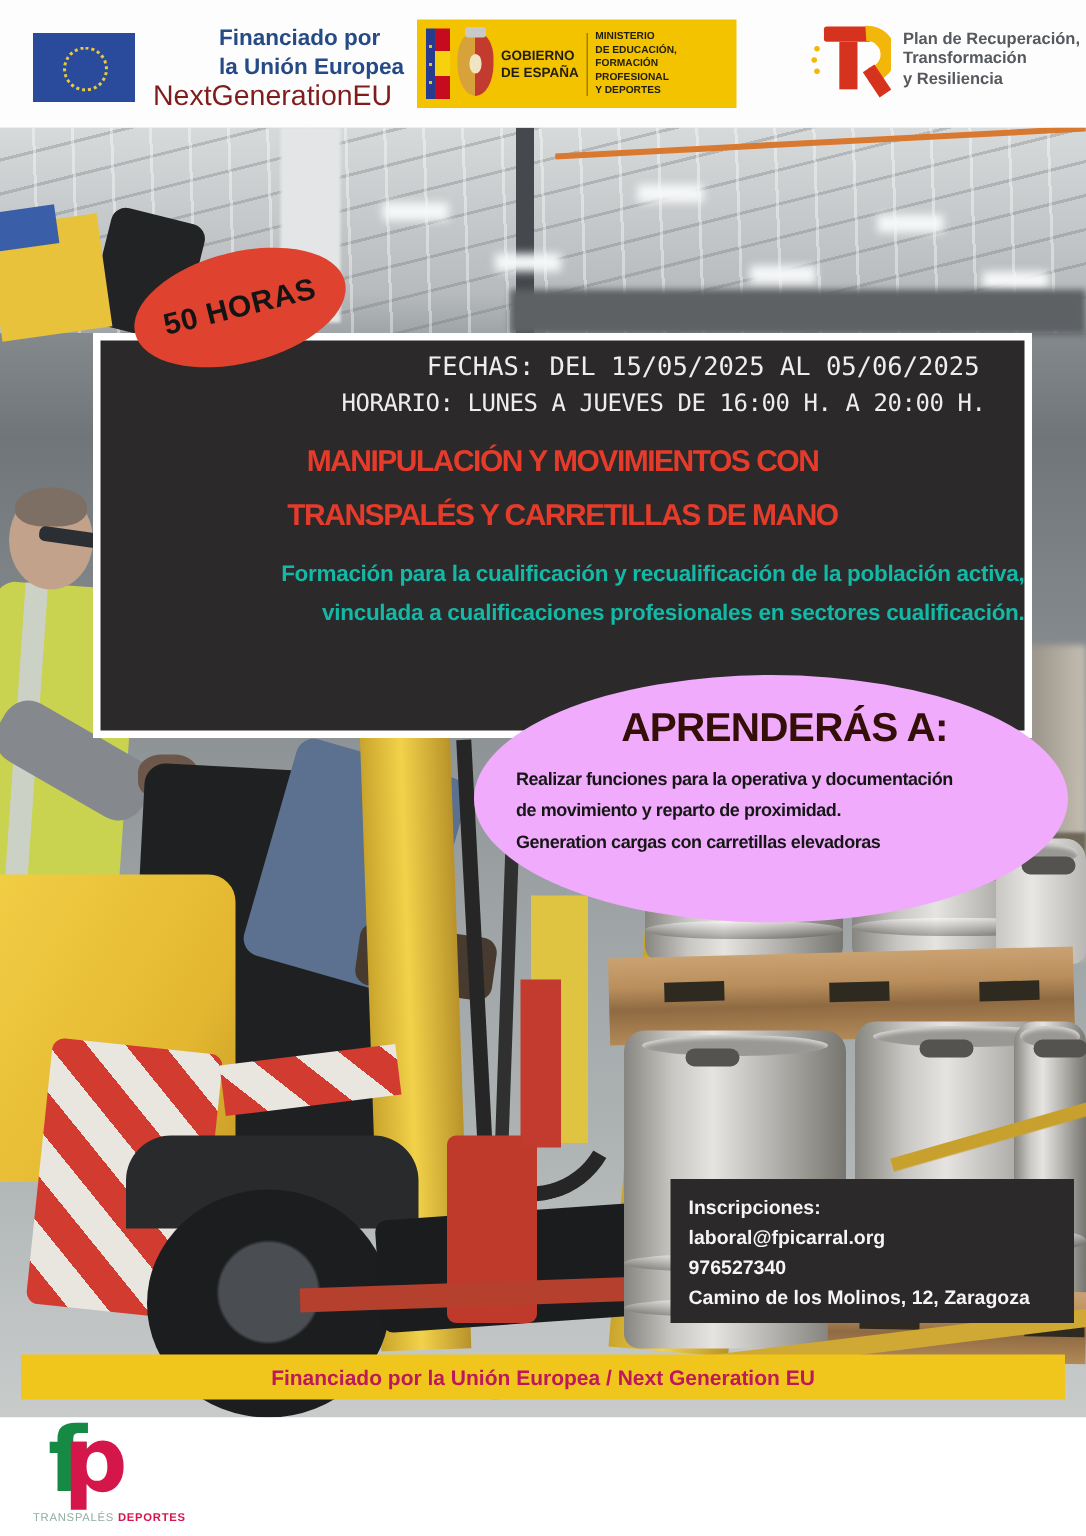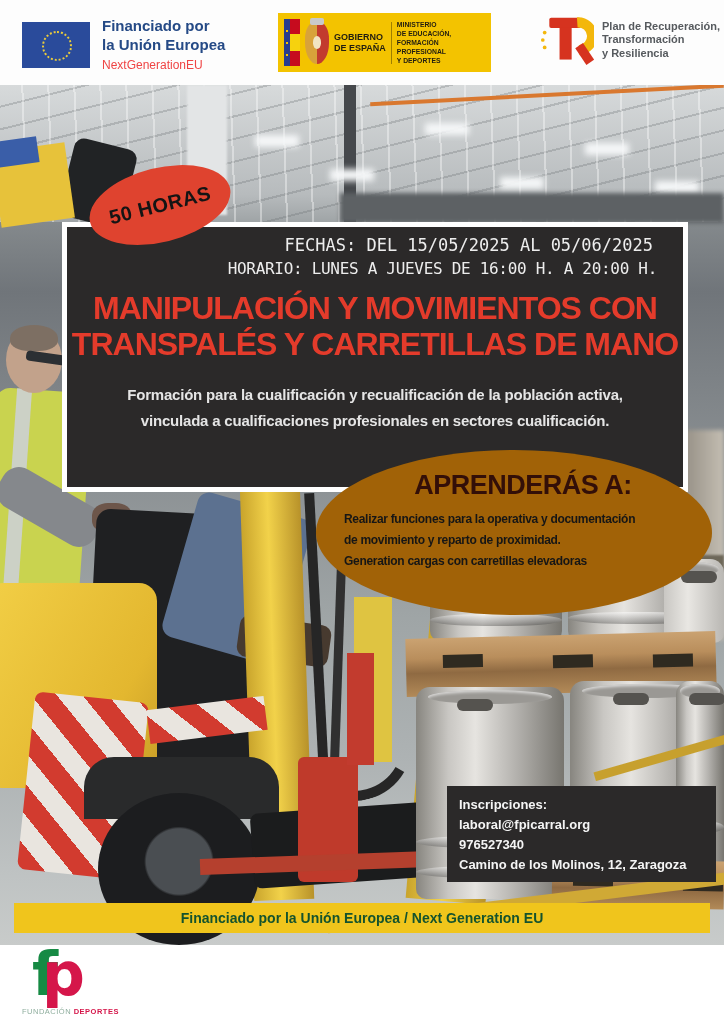--- a/index.html
+++ b/index.html
@@ -5,22 +5,22 @@
   html,body{margin:0;padding:0;background:#e8e8e8;}
   .poster{position:relative;width:724px;height:1024px;margin:0 auto;background:#fff;overflow:hidden;
           font-family:"Liberation Sans",sans-serif;}
 
   
   .header{position:absolute;left:0;top:0;width:724px;height:85px;background:#fdfdfd;z-index:9;}
   .eu-block{position:absolute;left:22px;top:16px;display:flex;gap:12px;align-items:center;}
   .eu-flag{width:68px;height:46px;background:#2a4b9b;position:relative;flex:none;}
   .eu-flag .ring{position:absolute;left:50%;top:50%;width:26px;height:26px;margin:-14px 0 0 -14px;
                  border:2px dotted #e9cb3d;border-radius:50%;}
-  .eu-line{font-size:15px;font-weight:bold;color:#254a86;line-height:19px;}
-  .eu-sub{font-size:12px;color:#ef4444;line-height:18px;margin-top:2px;}
+  .eu-line{font-size:15px;font-weight:bold;color:#254a86;line-height:19px;margin-left:44px;}
+  .eu-sub{font-size:19px;color:#7f1d1d;line-height:18px;margin-top:2px;}
 
   .gov-box{position:absolute;left:278px;top:13px;width:213px;height:59px;background:#f3c300;
            display:flex;align-items:center;padding:0 6px;box-sizing:border-box;gap:5px;}
   .mini-flag{width:16px;height:47px;display:flex;flex:none;}
   .mini-flag .bluecol{width:6px;height:100%;background:#273c8e;
       background-image:radial-gradient(circle 1px at 3px 12px,#f3c300 99%,transparent),
                        radial-gradient(circle 1px at 3px 24px,#f3c300 99%,transparent),
                        radial-gradient(circle 1px at 3px 36px,#f3c300 99%,transparent);}
   .mini-flag .bands{width:10px;height:100%;
       background:linear-gradient(180deg,#c60b1e 0 32%,#f6d20e 32% 68%,#c60b1e 68% 100%);}
@@ -116,37 +116,37 @@
   .badge50{position:absolute;left:88px;top:168px;width:144px;height:74px;background:#df432f;border-radius:50%;
      display:flex;align-items:center;justify-content:center;transform:rotate(-14deg);z-index:6;
      font-weight:bold;font-size:20px;color:#141414;letter-spacing:.5px;}
   .main-box{position:absolute;left:62px;top:222px;width:626px;height:270px;background:#2b2929;
      border:5px solid #ffffff;box-sizing:border-box;z-index:5;}
   .fechas{margin-top:8px;padding-right:30px;text-align:right;color:#ededed;
      font-family:"DejaVu Sans Mono",monospace;font-size:17px;letter-spacing:0;}
   .horario{margin-top:4px;padding-right:26px;text-align:right;color:#ededed;
      font-family:"DejaVu Sans Mono",monospace;font-size:16px;letter-spacing:-.3px;}
   .course-title{margin-top:12px;text-align:center;color:#e43b2b;font-weight:bold;
-     font-size:32px;line-height:36px;letter-spacing:-1px;white-space:nowrap;}
-  .course-sub{margin-top:20px;text-align:center;color:#e5e5e5;font-weight:bold;
+     font-size:20px;line-height:36px;letter-spacing:-1px;white-space:nowrap;}
+  .course-sub{margin-top:8px;text-align:right;color:#14b8a6;font-weight:bold;
      font-size:15px;line-height:26px;letter-spacing:-.2px;white-space:nowrap;}
 
-  .learn-oval{position:absolute;left:316px;top:450px;width:396px;height:165px;background:#a16207;
+  .learn-oval{position:absolute;left:316px;top:450px;width:396px;height:165px;background:#f0abfc;
      border-radius:50%;z-index:6;box-sizing:border-box;padding:20px 10px 0 28px;}
   .learn-heading{text-align:center;font-weight:bold;font-size:27px;letter-spacing:-.5px;color:#330f08;}
   .learn-line{font-weight:bold;font-size:12px;line-height:21px;letter-spacing:-.3px;color:#161616;white-space:nowrap;}
   .learn-lines{margin-top:8px;}
 
   .contact-box{position:absolute;left:447px;top:786px;width:269px;height:96px;background:#2b2929;
      z-index:6;box-sizing:border-box;padding:9px 12px;color:#f5f5f5;}
   .contact-line{font-weight:bold;font-size:13px;line-height:20px;white-space:nowrap;}
 
   .funding-bar{position:absolute;left:14px;top:903px;width:696px;height:30px;background:#f0c51c;z-index:7;
      display:flex;align-items:center;justify-content:center;
-     font-weight:bold;font-size:14px;color:#14532d;}
+     font-weight:bold;font-size:14px;color:#be185d;}
 
   
   .footer{position:absolute;left:0;top:945px;width:724px;height:79px;background:#ffffff;z-index:9;}
   .fp-logo{position:absolute;left:22px;top:-6px;height:64px;margin-left:10px;}
   .fp-f{font-family:"DejaVu Sans",sans-serif;font-weight:bold;font-size:60px;color:#168a44;}
   .fp-p{font-family:"DejaVu Sans",sans-serif;font-weight:bold;font-size:60px;color:#d5164a;margin-left:-16px;}
   .fp-text{position:absolute;left:22px;top:62px;font-size:7.5px;letter-spacing:.5px;}
   .fp-text .n1{color:#8fae9e;}
   .fp-text .n2{color:#d5164a;font-weight:bold;}
 </style>
@@ -302,18 +302,18 @@
     <div class="contact-line">Camino de los Molinos, 12, Zaragoza</div>
   </div>
 
   <div class="funding-bar">Financiado por la Unión Europea / Next Generation EU</div>
 
   <div class="footer">
     <div class="fp-logo">
       <span class="fp-f">f</span><span class="fp-p">p</span>
     </div>
     <div class="fp-text">
-      <span class="n1">FUNDACIÓN</span>
+      <span class="n1">TRANSPALÉS</span>
       <span class="n2">DEPORTES</span>
     </div>
   </div>
 
 </div>
 
 </body></html>

